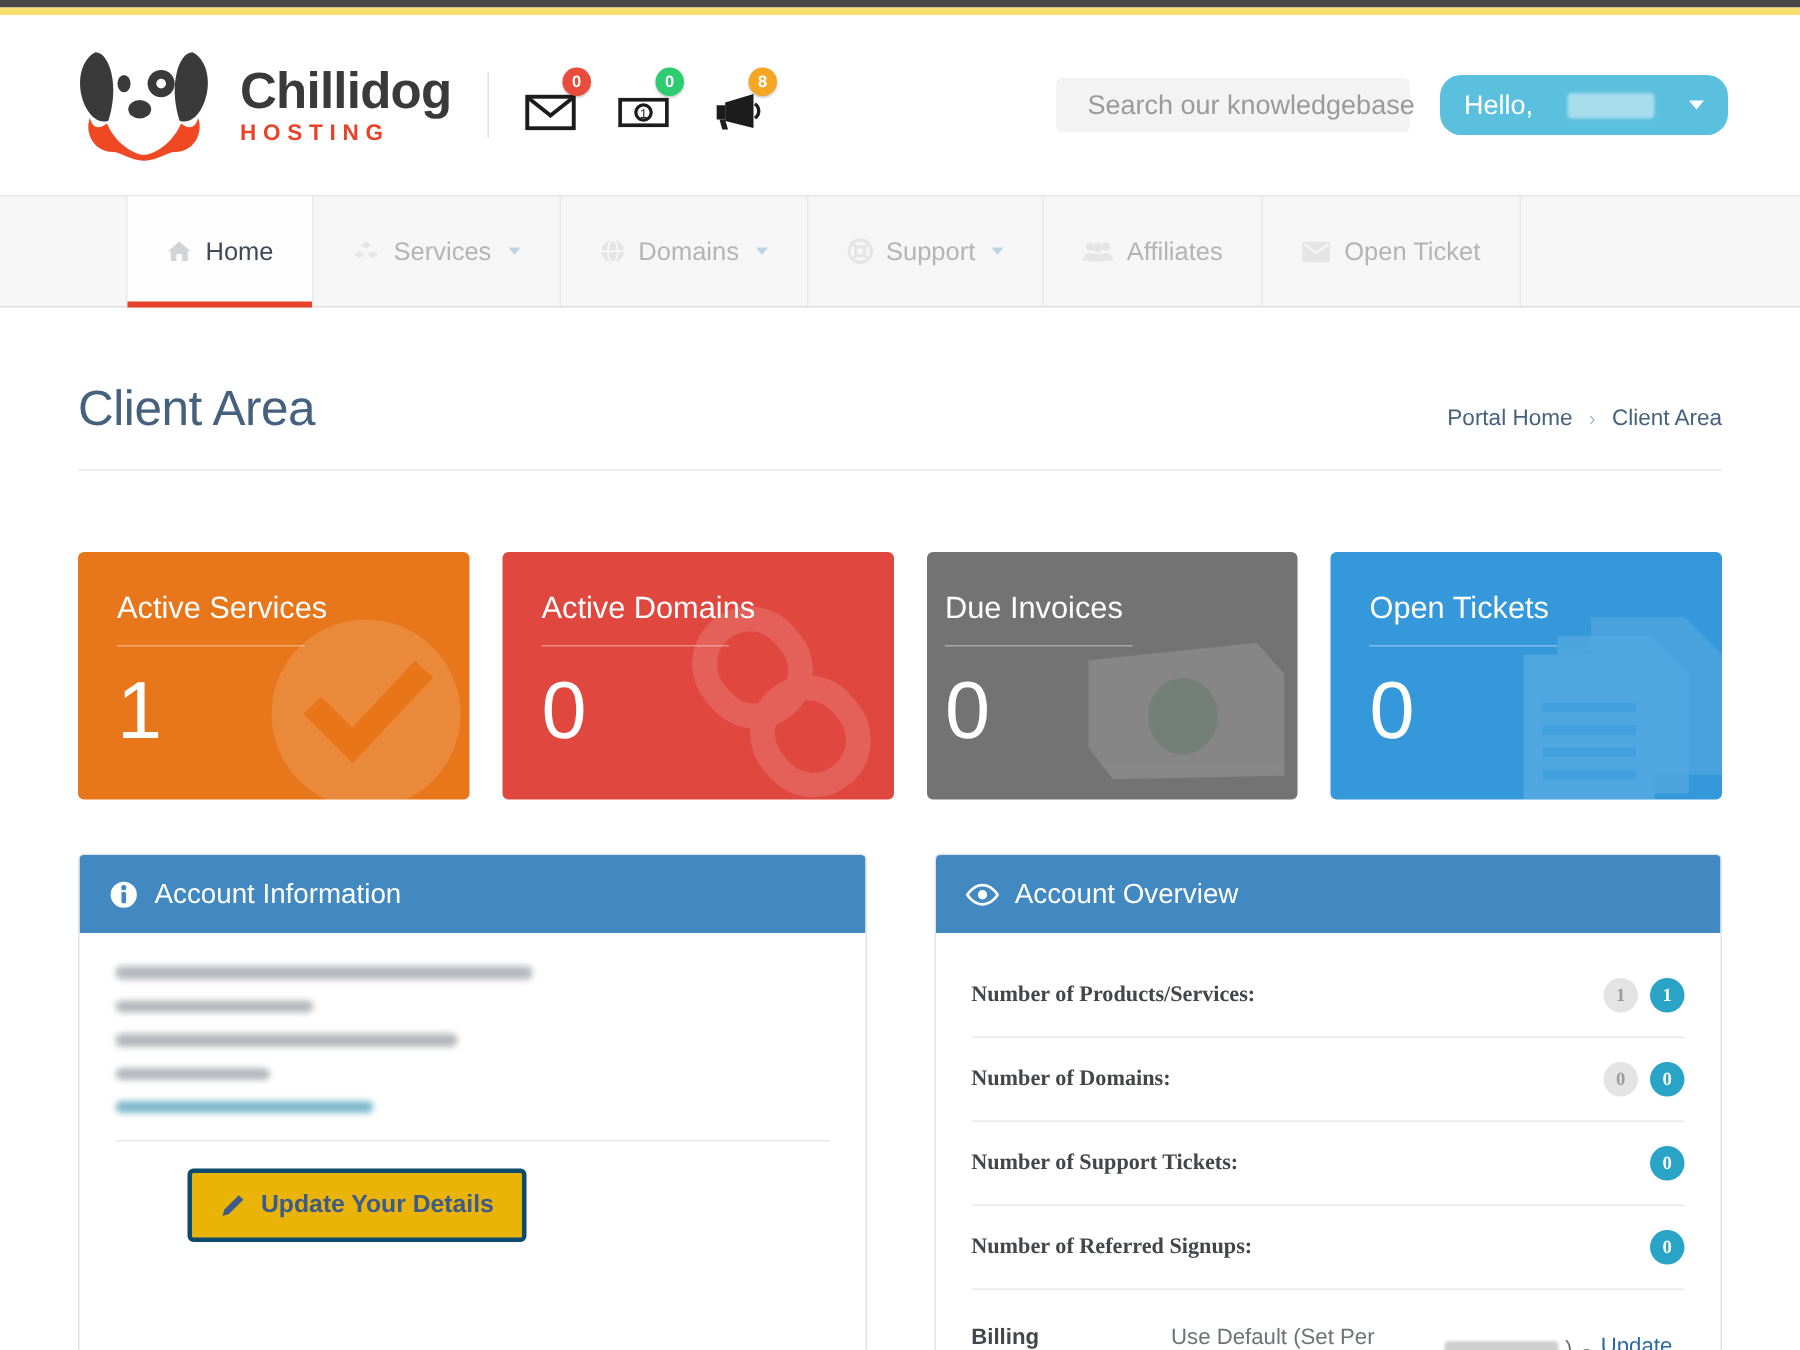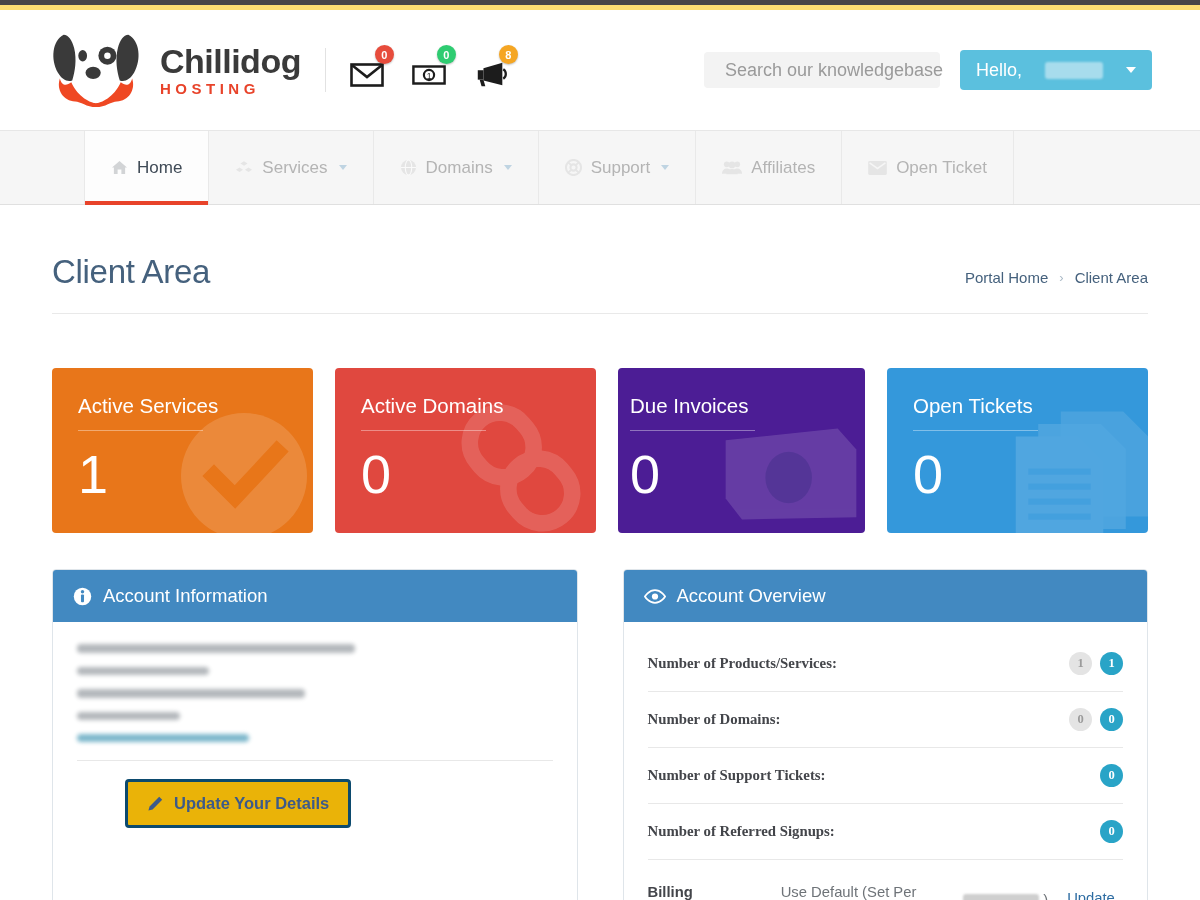--- a/index.html
+++ b/index.html
@@ -55,21 +55,21 @@
   .hdr-right {
     margin-left: auto; display: flex; align-items: center; gap: 20px;
   }
   .search-box {
     width: 236px; height: 36px; background: #f3f3f3;
     border-radius: 4px; display: flex; align-items: center;
     padding: 0 12px; gap: 9px;
   }
   .search-box .ph { color: #9a9a9a; font-size: 18px; white-space: nowrap; }
   .hello-btn {
-    height: 40px; background: #5bc0de; border-radius: 4px;
+    height: 40px; background: #5bc0de; border-radius: 14px;
     display: flex; align-items: center; gap: 23px;
     padding: 0 16px; color: #fff; font-size: 18px;
     min-width: 162px;
   }
   .redact {
     background: #a7dced; border-radius: 3px; display: inline-block;
     filter: blur(1.2px);
   }
   .caret-d {
     width: 0; height: 0; border-left: 5px solid transparent;
@@ -138,21 +138,21 @@
   .card .c-num {
     font-size: 54px; line-height: 1; margin-top: 16px;
     position: relative; z-index: 2; font-weight: normal;
   }
   .card .c-watermark {
     position: absolute; right: -6px; bottom: -18px; z-index: 1;
     opacity: .14;
   }
   .card.orange { background: #e8761a; }
   .card.red    { background: #e0483f; }
-  .card.green  { background: #4c1d95; padding-left: 12px; }
+  .card.green  { background: #737373; padding-left: 12px; }
   .card.blue   { background: #3498db; }
 
   
   .panels { display: flex; gap: 45px; margin-top: 36px; }
   .panel {
     flex: 1; border: 1px solid #dfe5ea; border-radius: 4px;
     background: #fff; overflow: hidden;
   }
   .panel-head {
     background: #4289c1; color: #fff; padding: 15px 20px;

